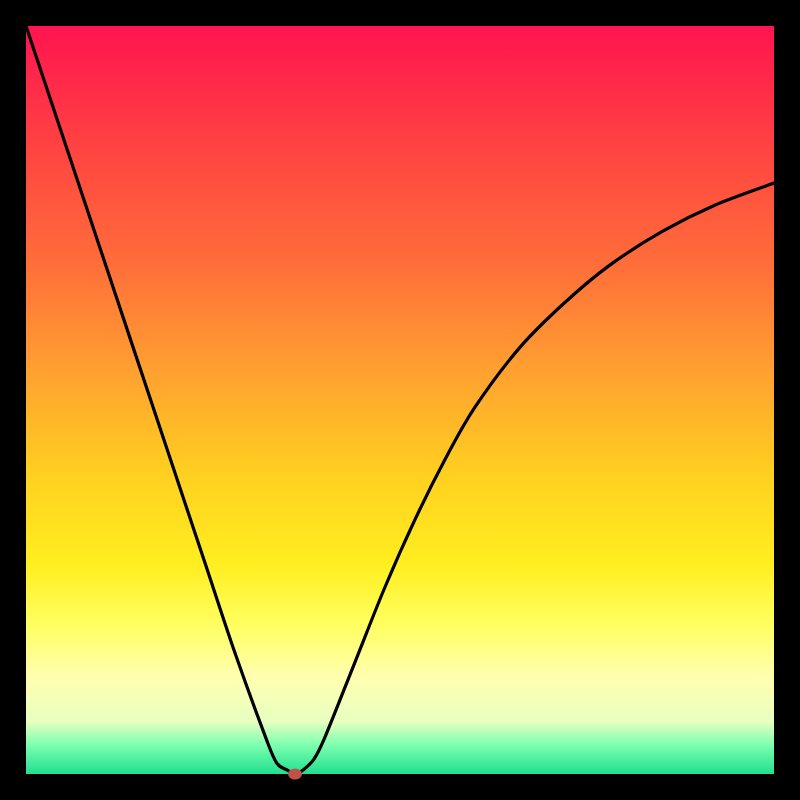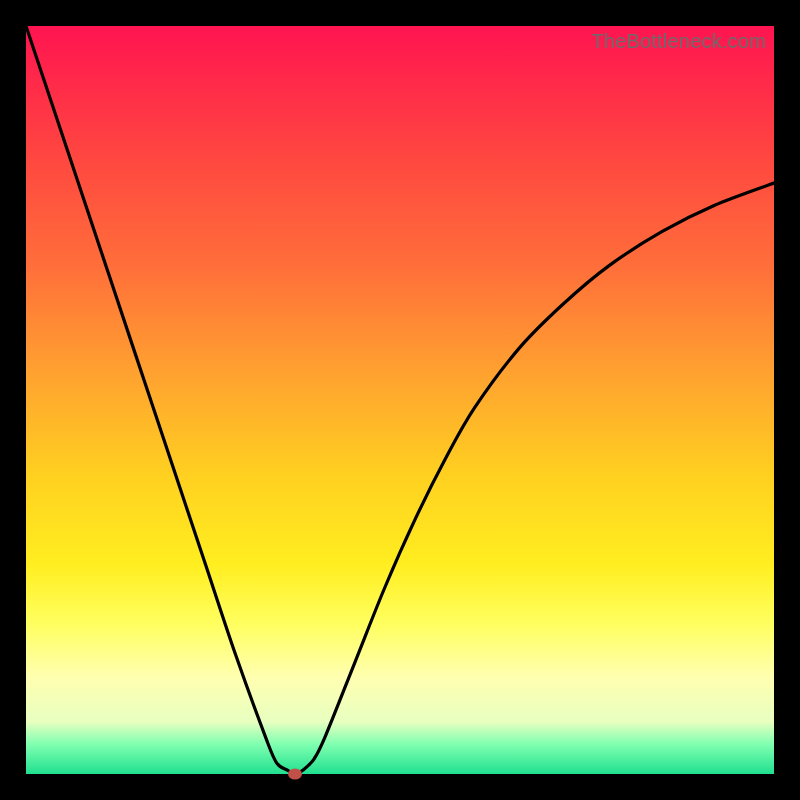--- a/index.html
+++ b/index.html
@@ -58,19 +58,18 @@
     background: #c05048;
     border-radius: 50%;
     transform: translate(-50%, -50%);
   }
 </style>
 </head>
 <body>
 
 <div class="outer">
   <div class="plot-area">
-    <div class="watermark">TheBottleneck.com</div>
     <svg class="curve" viewBox="0 0 748 748" preserveAspectRatio="none">
       <path id="curve-path" fill="none" stroke="#000" stroke-width="3.2" stroke-linejoin="round" stroke-linecap="round" d="M 0 0 C 4.986666666666667 14.959999999999999, 19.946666666666665 59.83999999999999, 29.92 89.75999999999999 C 39.89333333333334 119.67999999999999, 49.866666666666674 149.6, 59.84 179.51999999999998 C 69.81333333333333 209.43999999999997, 79.78666666666666 239.35999999999999, 89.75999999999999 269.28 C 99.73333333333332 299.2, 109.70666666666668 329.11999999999995, 119.68 359.03999999999996 C 129.65333333333334 388.96, 139.62666666666667 418.88, 149.6 448.8 C 159.57333333333332 478.72, 169.54666666666665 508.64, 179.51999999999998 538.56 C 189.4933333333333 568.4799999999999, 199.4666666666667 599.6466666666665, 209.44000000000003 628.3199999999999 C 219.41333333333336 656.9933333333333, 232.50333333333336 692.5233333333333, 239.36 710.6 C 246.21666666666667 728.6766666666667, 246.84 731.17, 250.58 736.78 C 254.32000000000002 742.39, 258.68333333333334 742.39, 261.8 744.26 C 264.9166666666667 746.13, 266.78666666666663 748, 269.28 748 C 271.7733333333333 748, 273.6433333333333 746.7533333333333, 276.76 744.26 C 279.87666666666667 741.7666666666667, 284.24 738.65, 287.98 733.04 C 291.72 727.43, 292.3433333333333 726.8066666666667, 299.2 710.6 C 306.0566666666667 694.3933333333333, 319.14666666666665 660.7333333333333, 329.12 635.8 C 339.09333333333336 610.8666666666666, 349.0666666666666 584.6866666666667, 359.03999999999996 561 C 369.0133333333333 537.3133333333333, 378.9866666666667 514.8733333333332, 388.96000000000004 493.67999999999995 C 398.9333333333334 472.4866666666666, 408.90666666666675 452.54, 418.88000000000005 433.84000000000003 C 428.85333333333335 415.14000000000004, 436.33333333333337 400.18, 448.8 381.48 C 461.26666666666665 362.78000000000003, 478.72 339.09333333333336, 493.68 321.64000000000004 C 508.64 304.1866666666667, 523.5999999999999 290.47333333333336, 538.56 276.76 C 553.52 263.0466666666666, 567.2333333333333 251.2033333333333, 583.44 239.35999999999996 C 599.6466666666668 227.51666666666662, 618.3466666666666 215.67333333333337, 635.8 205.70000000000005 C 653.2533333333333 195.72666666666672, 669.46 187.62333333333333, 688.1600000000001 179.51999999999998 C 706.8600000000001 171.41666666666663, 738.0266666666666 160.81999999999994, 748 157.07999999999993"></path>
     </svg>
     <div id="marker" class="marker" style="left: 269.28px; top: 748px; background: rgb(192, 80, 72);"></div>
   </div>
 </div>
 
 </body></html>

